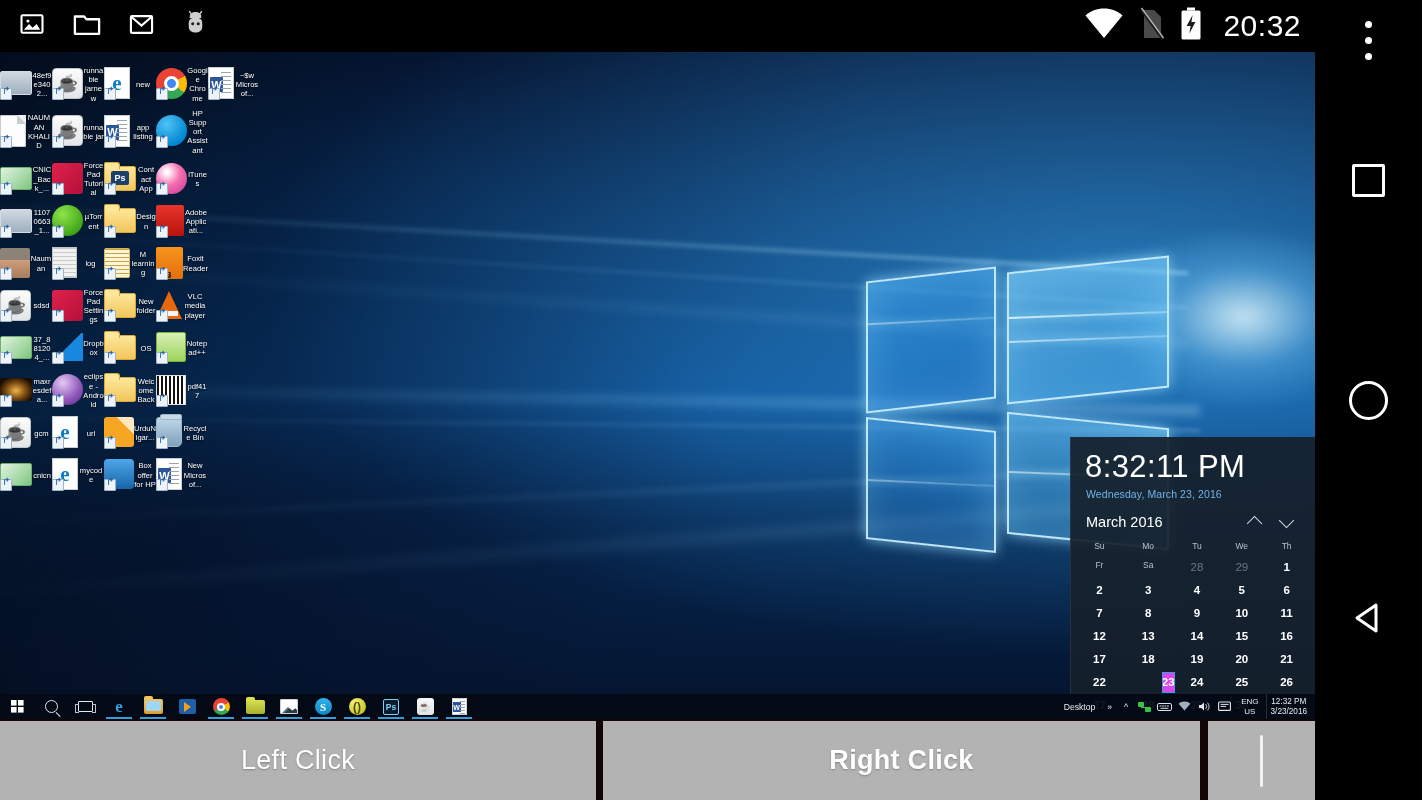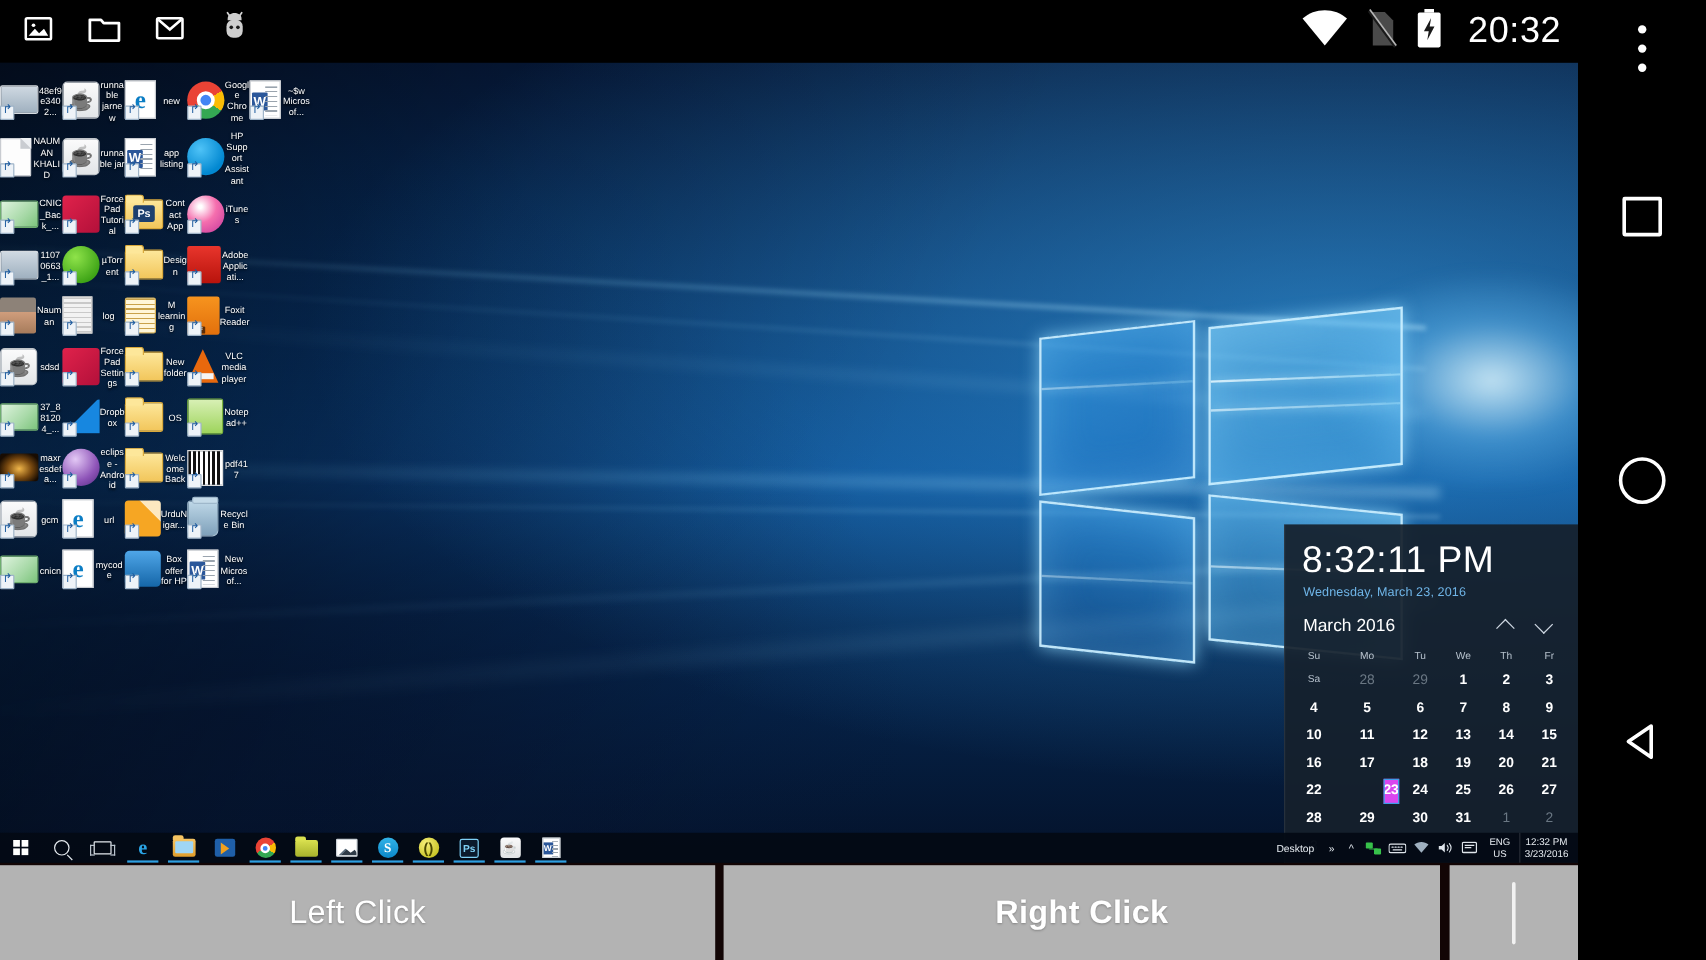--- a/index.html
+++ b/index.html
@@ -335,21 +335,21 @@
   .chev {
     width:16px; height:16px; position:relative; cursor:default;
   }
   .chev:after {
     content:""; position:absolute; left:2px; top:4px; width:10px; height:10px;
     border-left:1.6px solid #cfd8e3; border-top:1.6px solid #cfd8e3;
   }
   .chev.up:after   { transform:rotate(45deg); }
   .chev.down:after { transform:rotate(225deg); top:1px; }
   .cal-grid {
-    display:grid; grid-template-columns:repeat(6,1fr);
+    display:grid; grid-template-columns:repeat(5,1fr);
     padding:8px 6px 0 6px; row-gap:2px;
   }
   .cal-dow {
     color:#b7c2cd; font-size:8.5px; text-align:center; padding:3px 0 4px;
   }
   .cal-day {
     color:#fff; font-size:11.5px; font-weight:bold; text-align:center;
     height:21px; line-height:21px; position:relative;
   }
   .cal-day.muted { color:#6a7783; font-weight:normal; }

